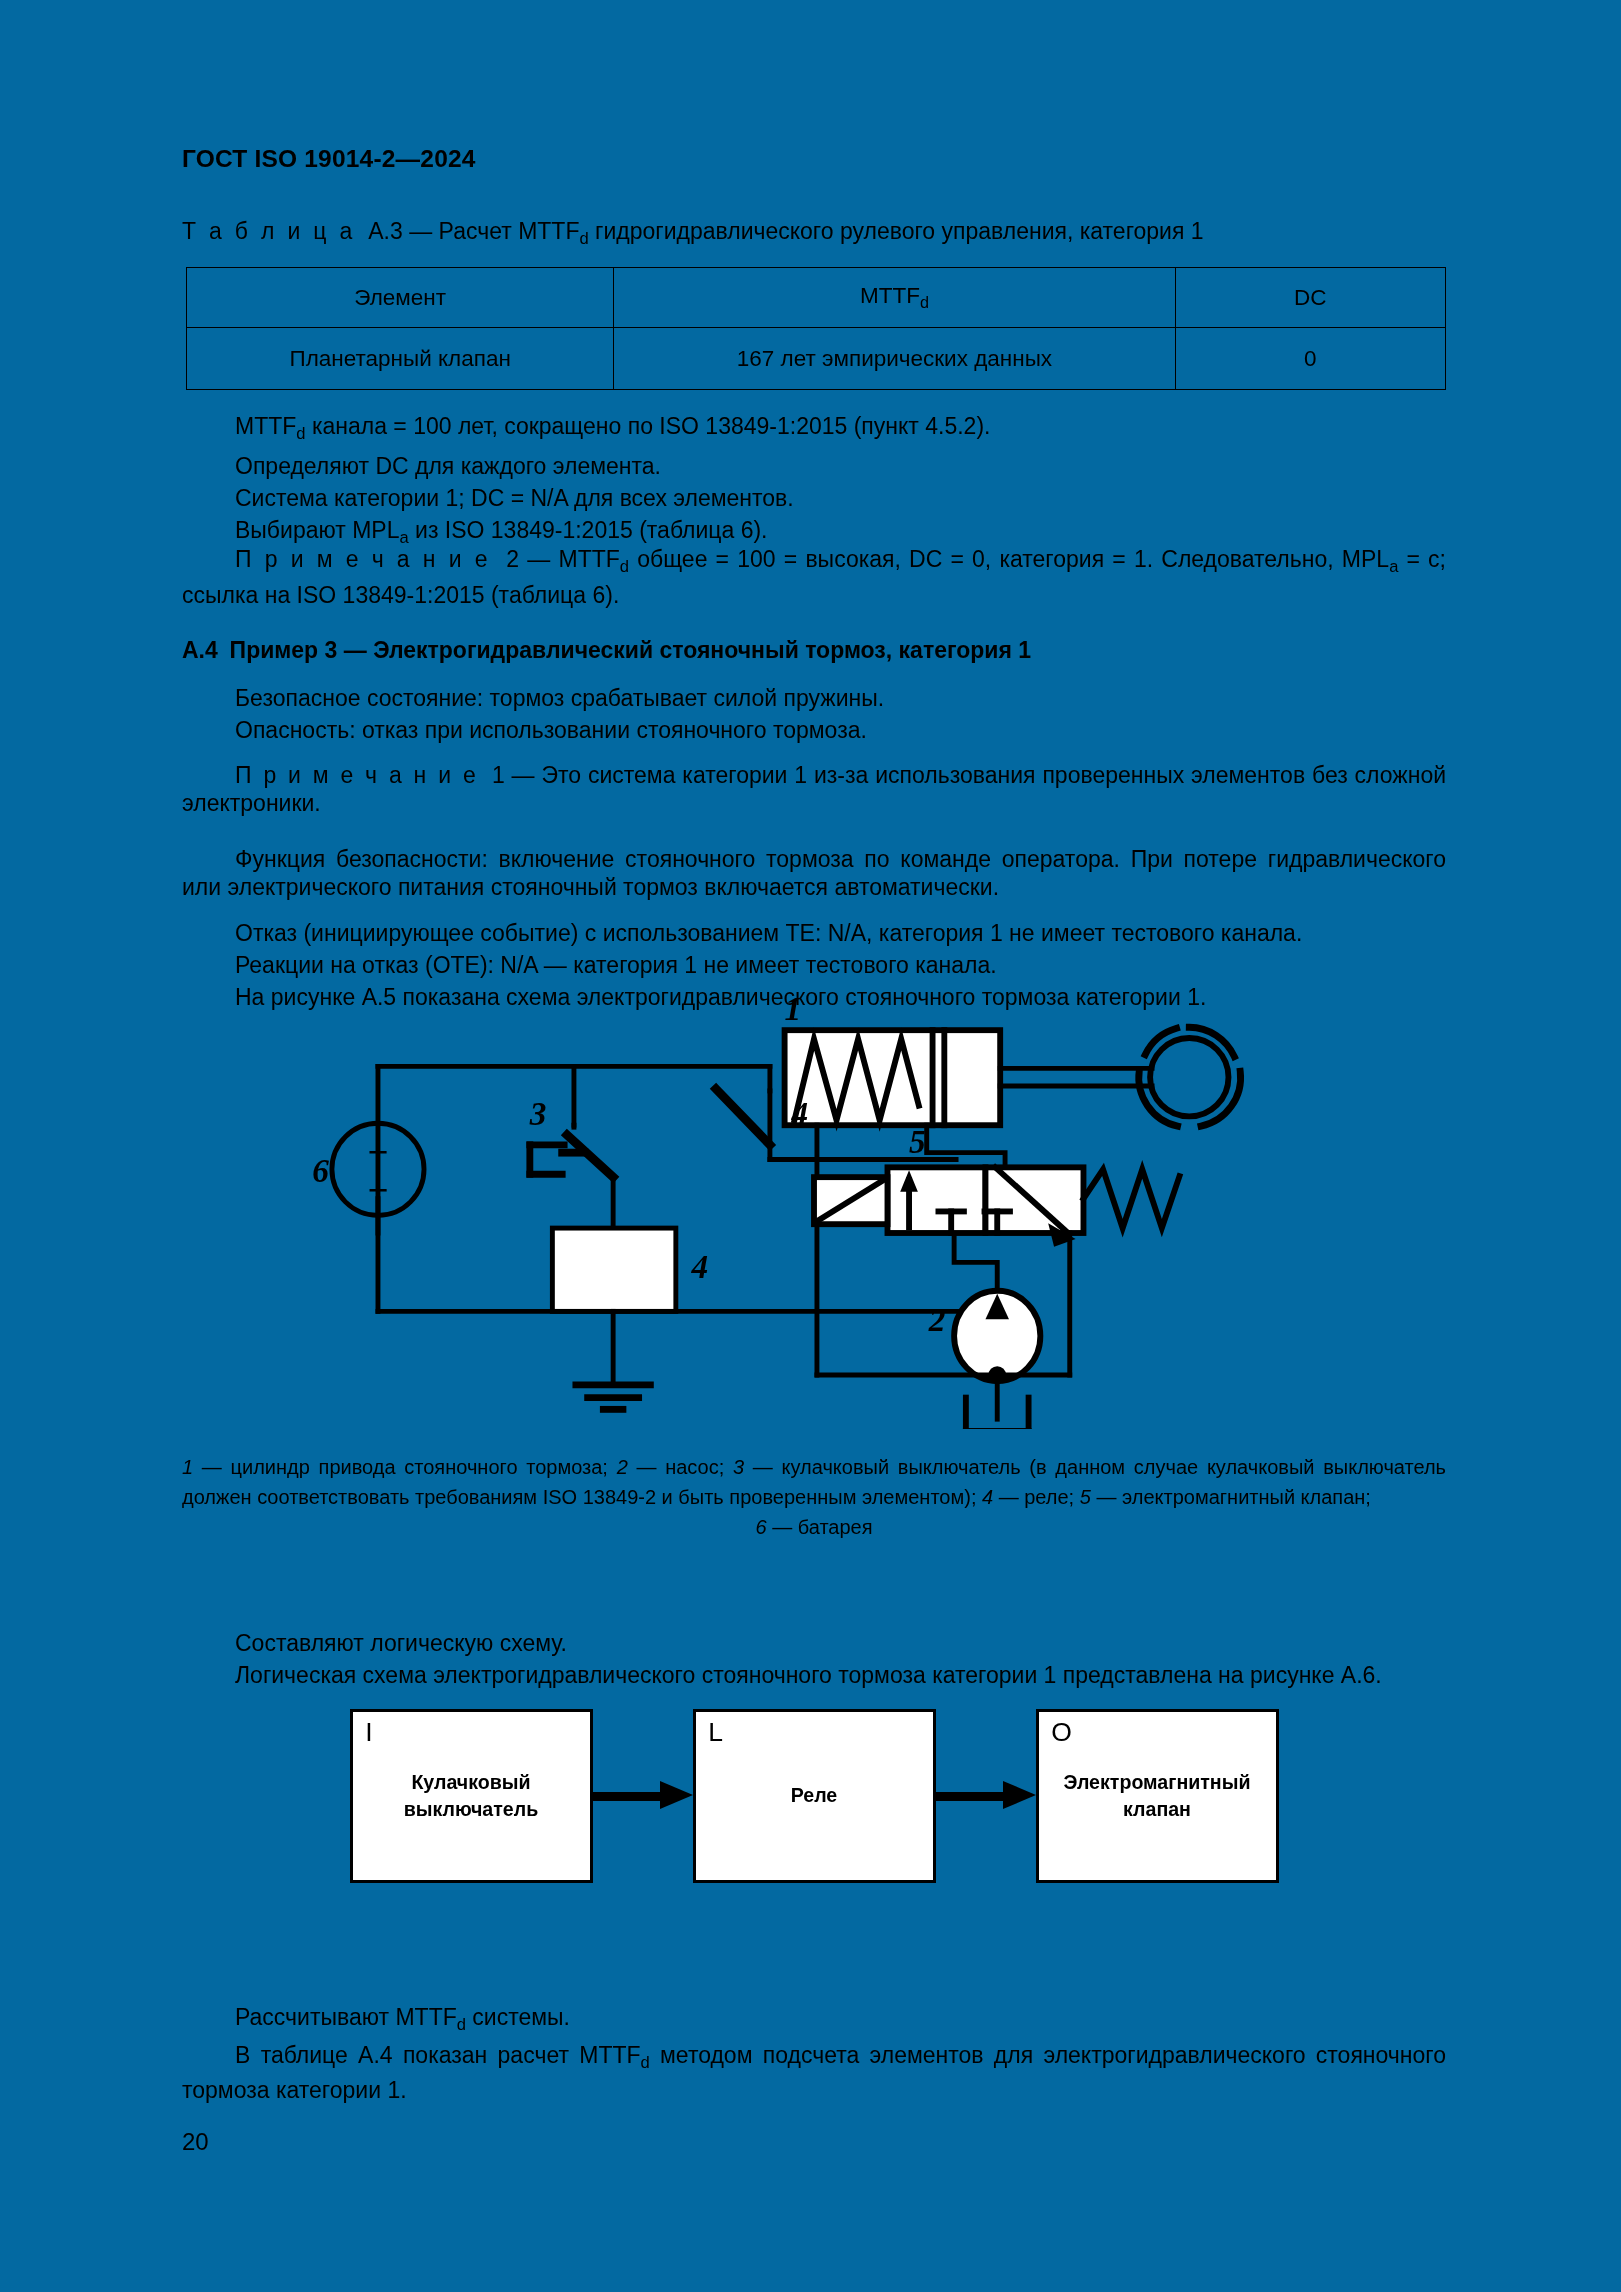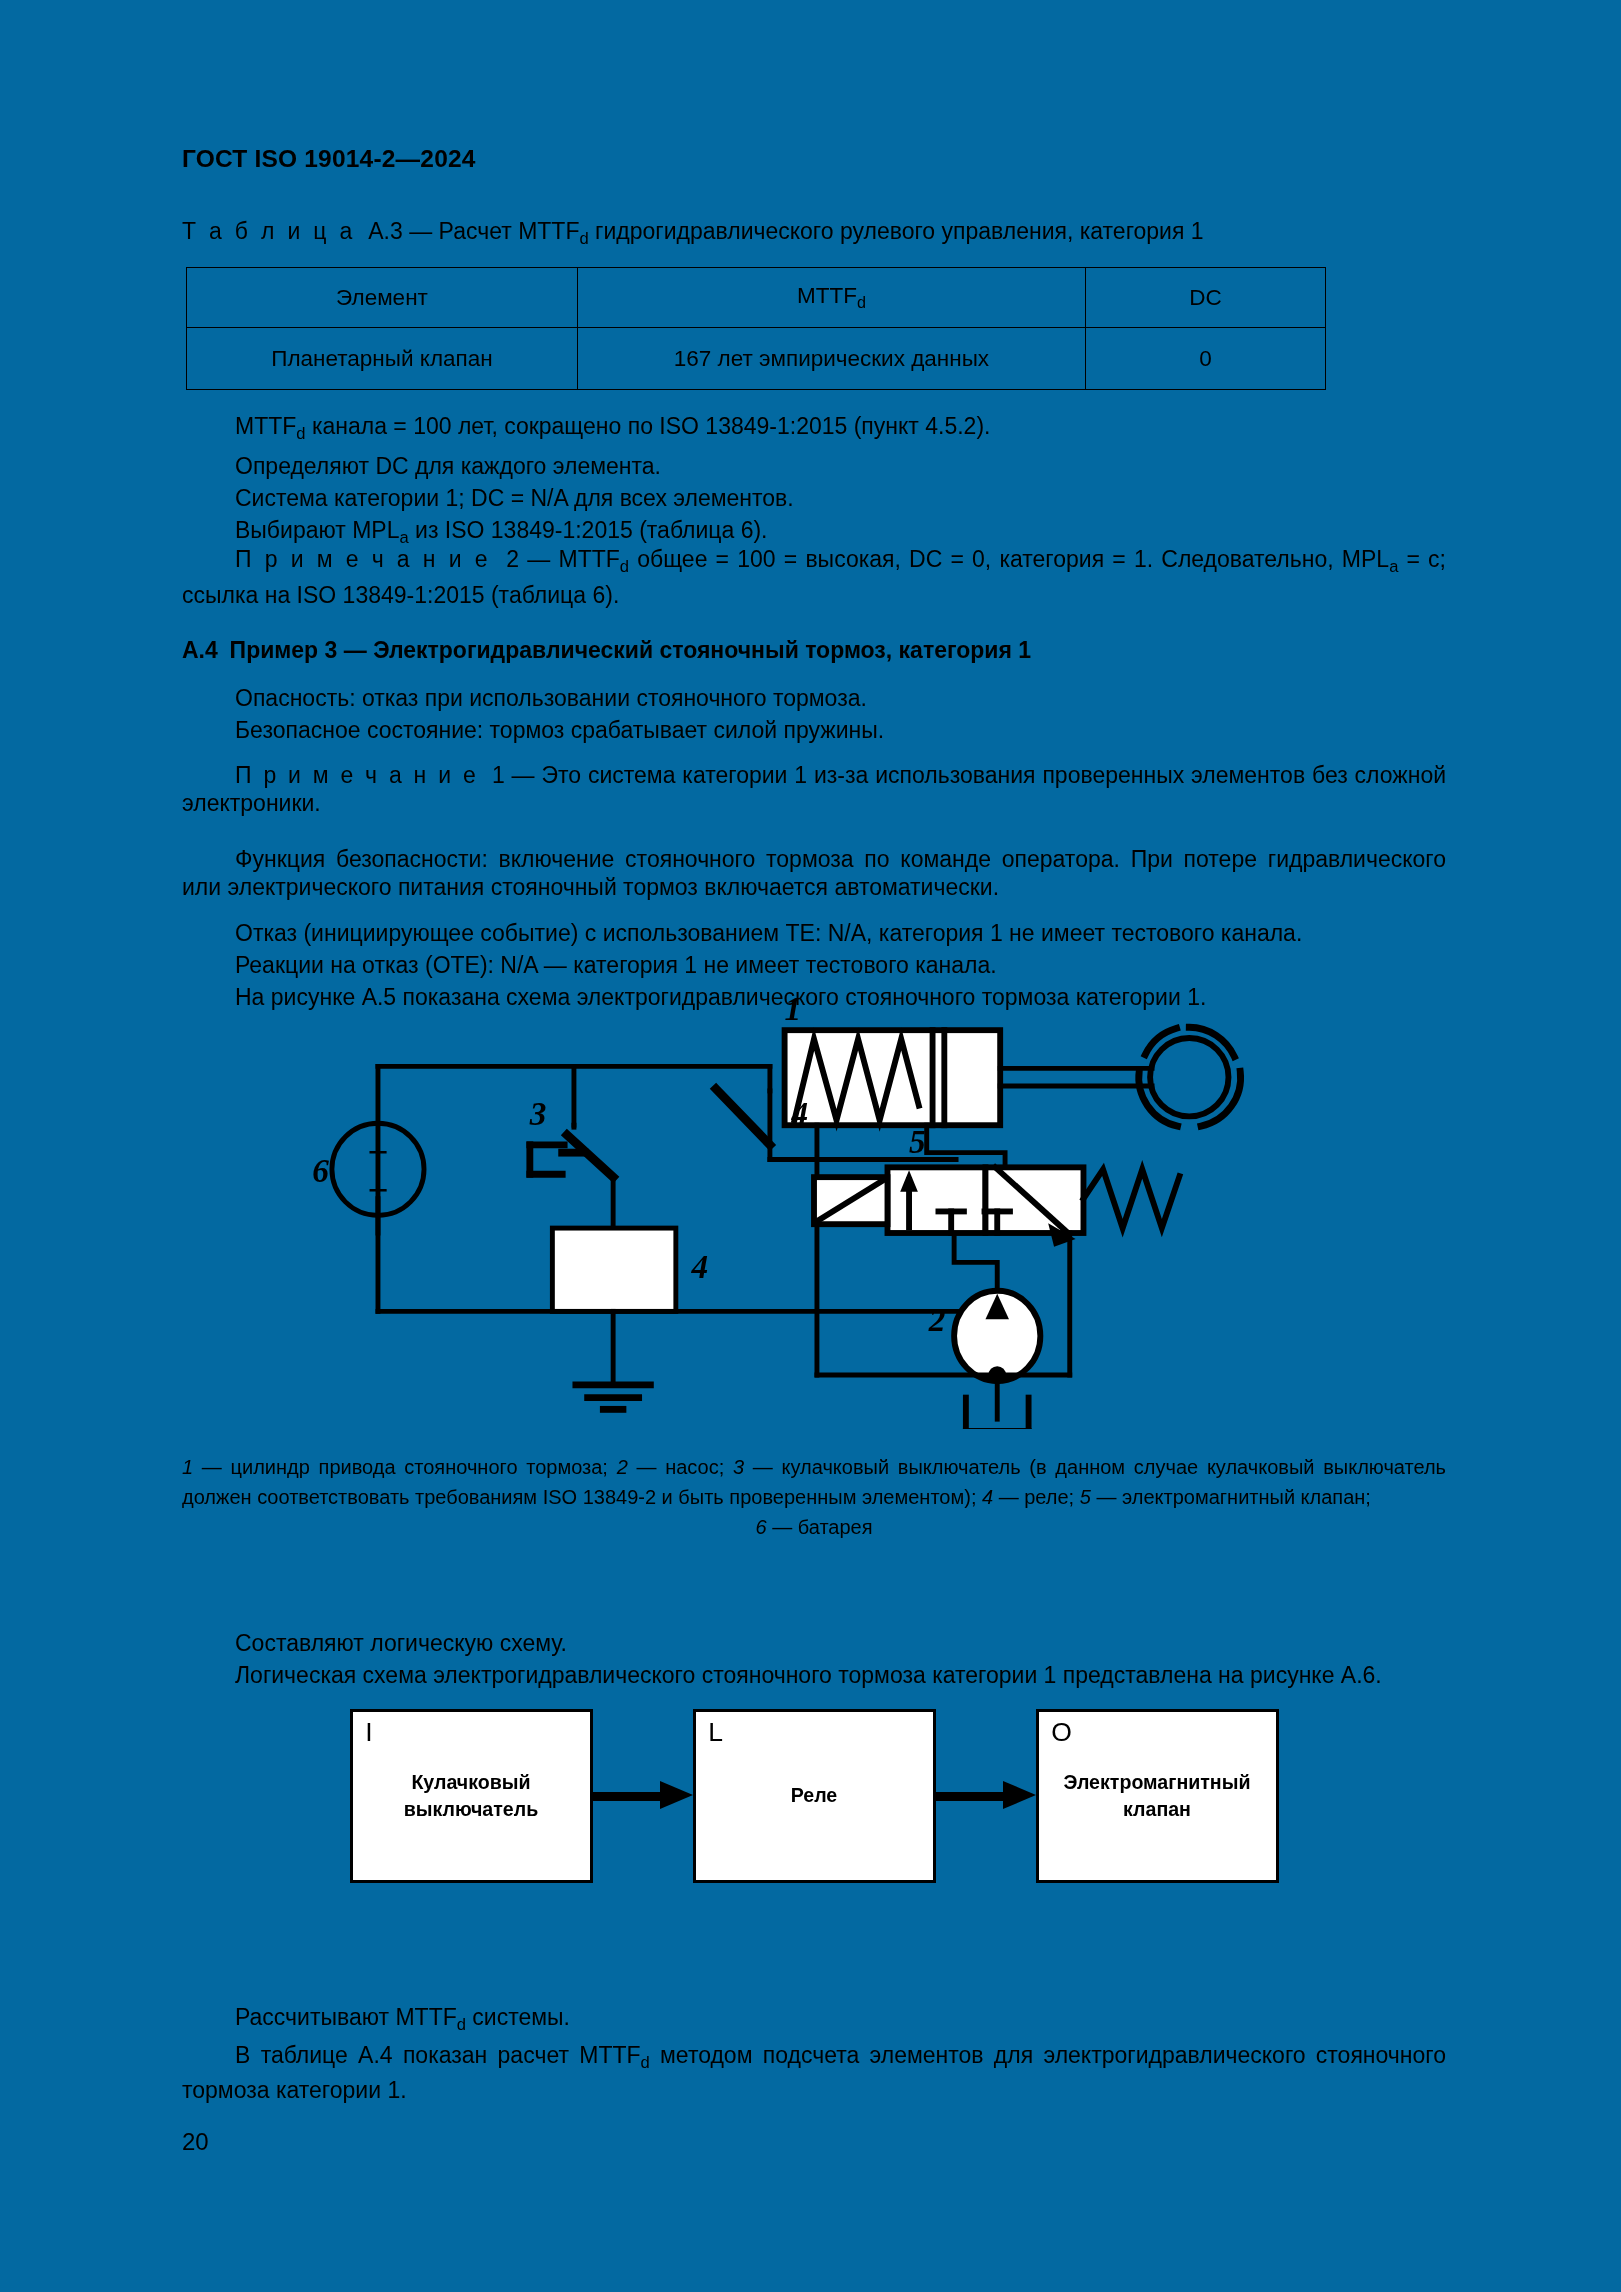--- a/index.html
+++ b/index.html
@@ -62,21 +62,21 @@
     top: 218px;
     font-size: 23px;
     white-space: nowrap;
   }
   .table-caption .lbl { letter-spacing: 3.3px; }
 
   table.data {
     position: absolute;
     left: 186px;
     top: 267px;
-    width: 1140px;
+    width: 1260px;
     border-collapse: collapse;
     font-size: 22.5px;
   }
   table.data th,
   table.data td {
     border: 1.6px solid #000;
     text-align: center;
     vertical-align: middle;
     font-weight: normal;
     padding: 0;
@@ -231,22 +231,22 @@
 
   <div class="block" style="top:545px;">
     <p class="para indent"><span class="spaced">П р и м е ч а н и е</span>&nbsp;&nbsp;<span>2</span>&nbsp;<span>—</span>&nbsp;<span>MTTF</span><sub>d</sub><span> общее = 100 = высокая, DC = 0, категория = 1. Следовательно, MPL</span><sub>a</sub><span> = с; ссылка на ISO 13849-1:2015 (таблица 6).</span></p>
   </div>
 
   <div class="block" style="top:637px;">
     <p class="sec-head"><span class="num">А.4</span><span>Пример 3 — Электрогидравлический стояночный тормоз, категория 1</span></p>
   </div>
 
   <div class="block" style="top:682px;">
+    <p class="para indent tight">Безопасное состояние: тормоз срабатывает силой пружины.</p>
     <p class="para indent tight">Опасность: отказ при использовании стояночного тормоза.</p>
-    <p class="para indent tight">Безопасное состояние: тормоз срабатывает силой пружины.</p>
   </div>
 
   <div class="block" style="top:761px;">
     <p class="para indent"><span class="spaced">П р и м е ч а н и е</span>&nbsp;&nbsp;<span>1</span>&nbsp;<span>—</span>&nbsp;<span>Это система категории 1 из-за использования проверенных элементов без сложной электроники.</span></p>
   </div>
 
   <div class="block" style="top:845px;">
     <p class="para indent">Функция безопасности: включение стояночного тормоза по команде оператора. При потере гидравлического или электрического питания стояночный тормоз включается автоматически.</p>
   </div>
   <div class="block" style="top:917px;">

